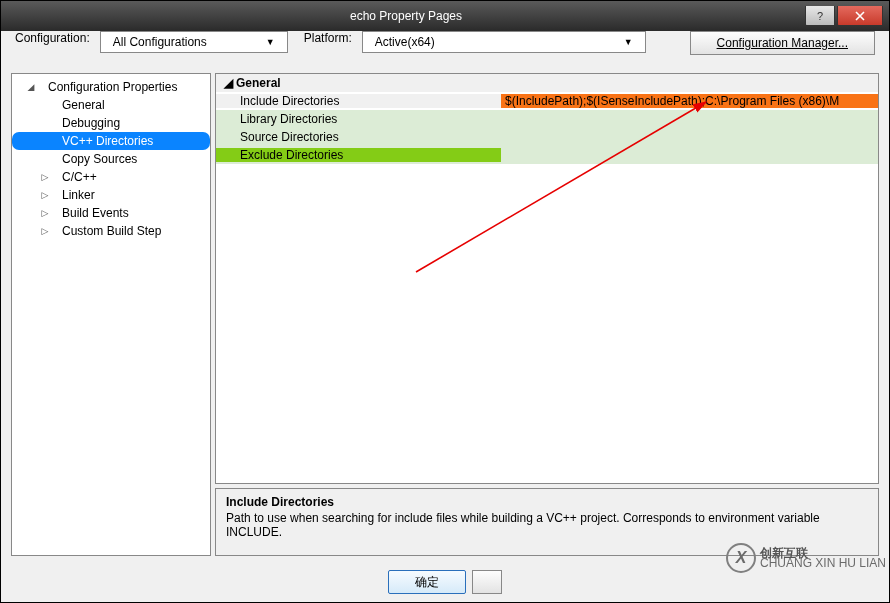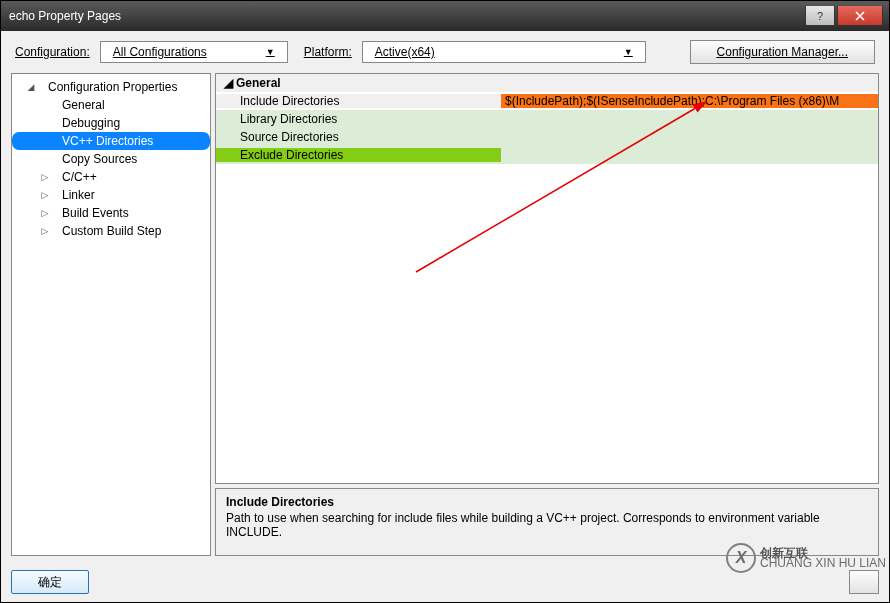--- a/index.html
+++ b/index.html
@@ -1,23 +1,23 @@
 <!DOCTYPE html>
 <html><head>
 <meta charset="utf-8">
 <style>
   * { margin: 0; padding: 0; box-sizing: border-box; font-family: "Segoe UI", Tahoma, sans-serif; font-size: 12px; }
   body { background: #fff; width: 890px; height: 603px; overflow: hidden; }
   .window { width: 890px; height: 603px; border: 1px solid #000; background: #f0f0f0; display: flex; flex-direction: column; }
-  .titlebar { height: 30px; background: linear-gradient(#5a5a5a,#2a2a2a); display: flex; align-items: center; padding: 0 6px; color: #fff; }
+  .titlebar { height: 30px; background: linear-gradient(#5a5a5a,#2a2a2a); display: flex; align-items: center; padding: 0 6px; color: #fff; text-align: center; }
   .titlebar .title { flex: 1; padding-left: 2px; font-size: 12px; }
   .tb-btn { width: 30px; height: 20px; margin-left: 2px; border: 1px solid #333; border-top: none; display: flex; align-items: center; justify-content: center; font-size: 11px; color:#fff; }
   .tb-help { background: linear-gradient(#e8e8e8,#bcbcbc); color:#333; border-radius: 0 0 2px 2px; }
   .tb-close { width: 46px; background: linear-gradient(#e46a5e,#c83a2b); border-radius: 0 0 2px 2px; }
-  .toolbar { height: 42px; display: flex; align-items: center; padding: 0 14px; gap: 8px; background: #f0f0f0; text-decoration: underline; }
+  .toolbar { height: 42px; display: flex; padding: 0 14px; gap: 8px; background: #f0f0f0; }
   .label { margin-right: 2px; }
   .combo { background: #fff; border: 1px solid #888; height: 22px; display: flex; align-items: center; padding: 0 12px; font-size: 12px; }
   .combo .arrow { margin-left: auto; font-size: 9px; }
   .cfg-combo { width: 188px; }
   .plat-combo { width: 284px; }
   .cfg-mgr { height: 24px; border: 1px solid #888; background: linear-gradient(#fdfdfd,#e3e3e3); padding: 0 26px; display: flex; align-items: center; text-decoration: underline; margin-left: auto; }
   .content { flex: 1; display: flex; gap: 4px; padding: 0 10px 6px 10px; }
   .tree { width: 200px; background: #fff; border: 1px solid #888; padding: 4px 0; overflow: hidden; }
   .tree-item { display: flex; align-items: center; height: 18px; padding-left: 14px; cursor: default; }
   .tree-item .exp { width: 10px; font-size: 9px; color:#555; display:inline-block; text-align:center; }
@@ -31,21 +31,21 @@
   .gcat { background: #f0f0f0; font-weight: bold; padding-left: 8px; }
   .gcat .exp { width: 12px; display:inline-block; }
   .glabel { width: 285px; padding-left: 24px; }
   .gval { flex: 1; padding-left: 4px; white-space: nowrap; overflow: hidden; }
   .galt { background: #dcecd6; }
   .ghi .gval { background: #f97316; font-weight: normal; }
   .ghi .glabel { background: #f0f0f0; }
   .arrow-svg { position: absolute; top: 18px; left: 180px; pointer-events:none; }
   .desc { height: 68px; background: #f0f0f0; border: 1px solid #888; padding: 6px 10px; }
   .desc .dtitle { font-weight: bold; margin-bottom: 2px; }
-  .footer { height: 40px; display: flex; align-items: center; justify-content: space-between; padding: 0 10px; gap: 6px; }
+  .footer { height: 40px; display: flex; align-items: center; justify-content: center; padding: 0 10px; gap: 6px; }
   .btn { height: 24px; border: 1px solid #2a6fbb; background: linear-gradient(#f6fbff,#d6eaf9); padding: 0 26px; display: flex; align-items: center; border-radius: 2px; }
   .btn2 { height: 24px; width: 30px; border: 1px solid #888; background: linear-gradient(#fdfdfd,#e3e3e3); }
   .watermark { position: absolute; right: 4px; bottom: 30px; display: flex; align-items: center; gap: 4px; color:#6b6b6b; }
   .watermark .circ { width: 30px; height: 30px; border: 2px solid #808080; border-radius: 50%; display:flex; align-items:center; justify-content:center; font-weight:bold; font-style:italic; font-size:16px; }
   .watermark .txt { font-size: 9px; line-height: 10px; }
 </style>
 </head>
 <body>
 
 <div class="window">

